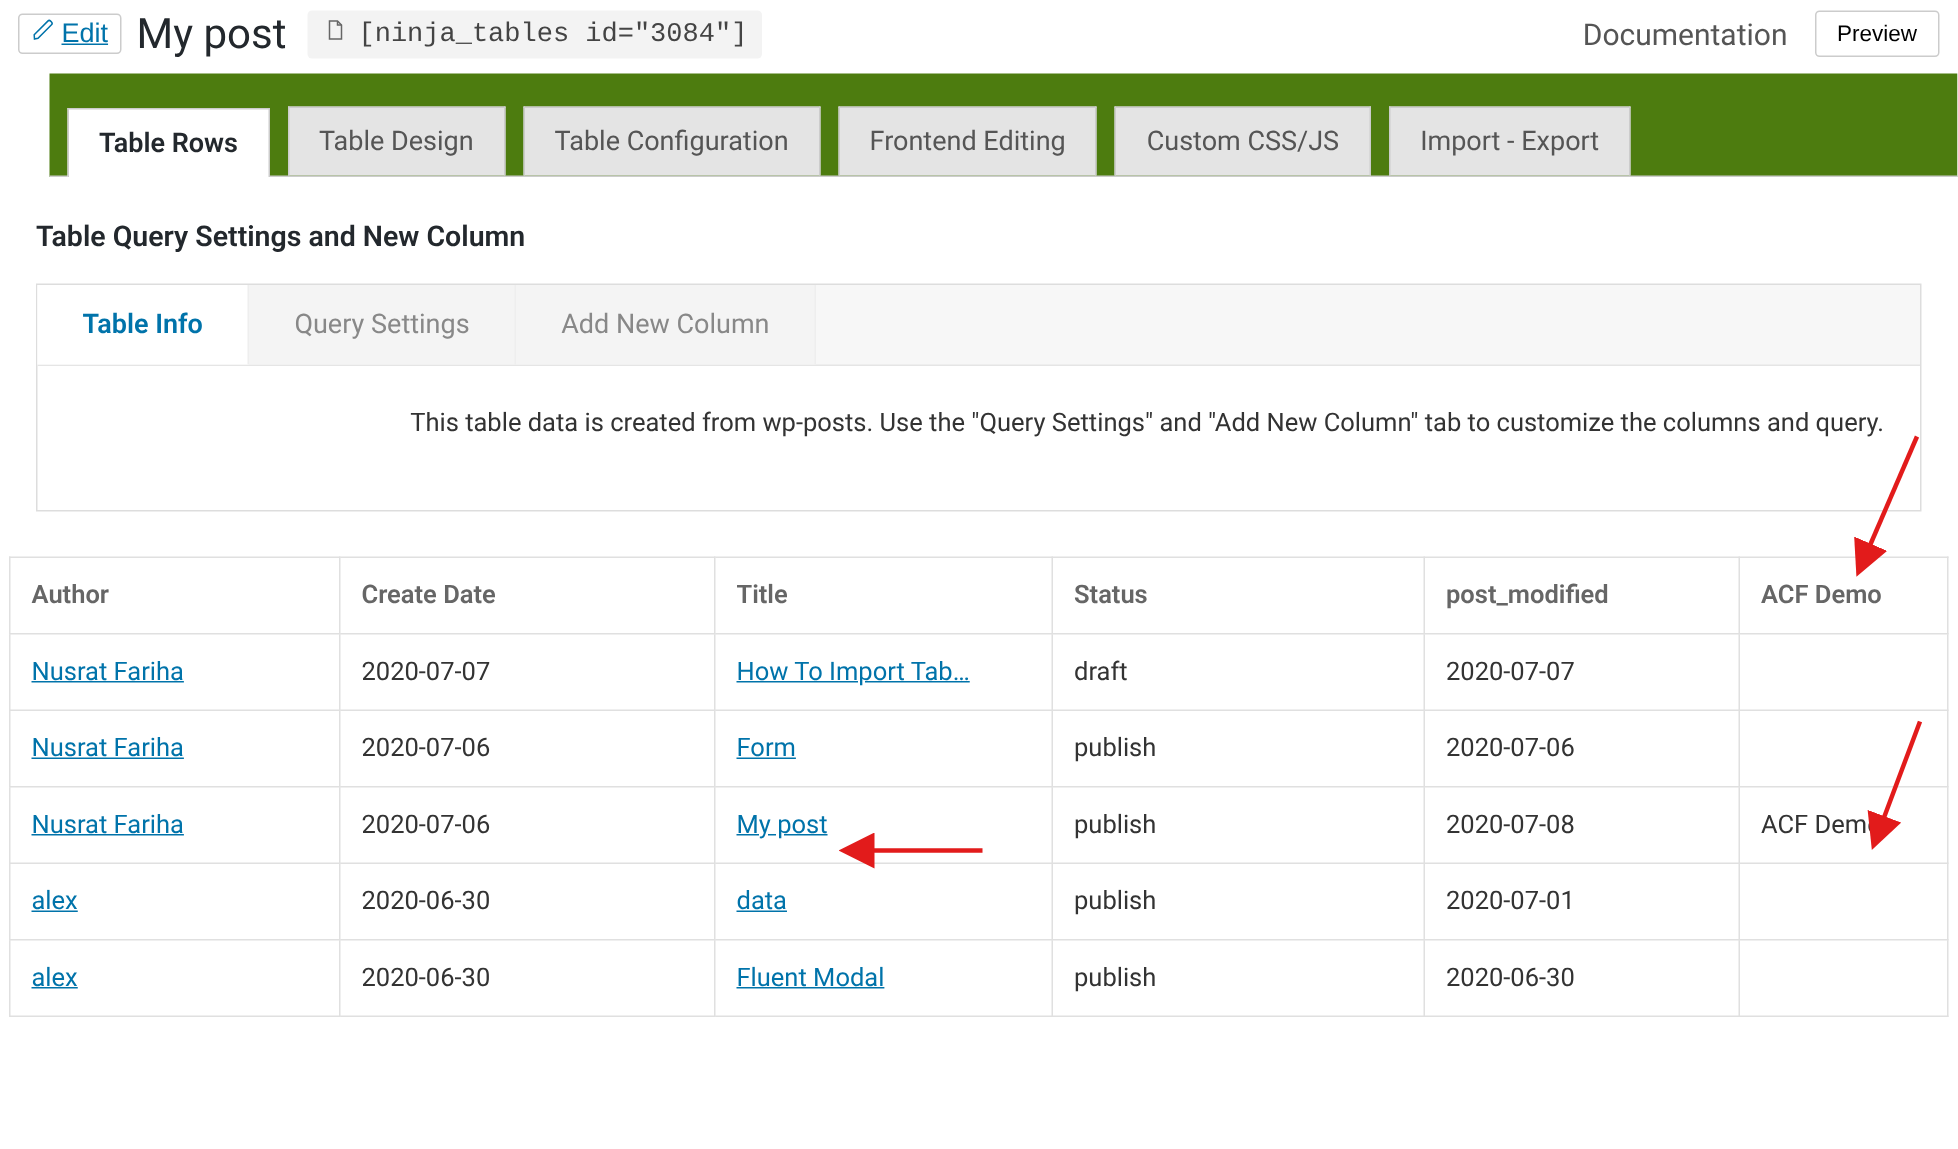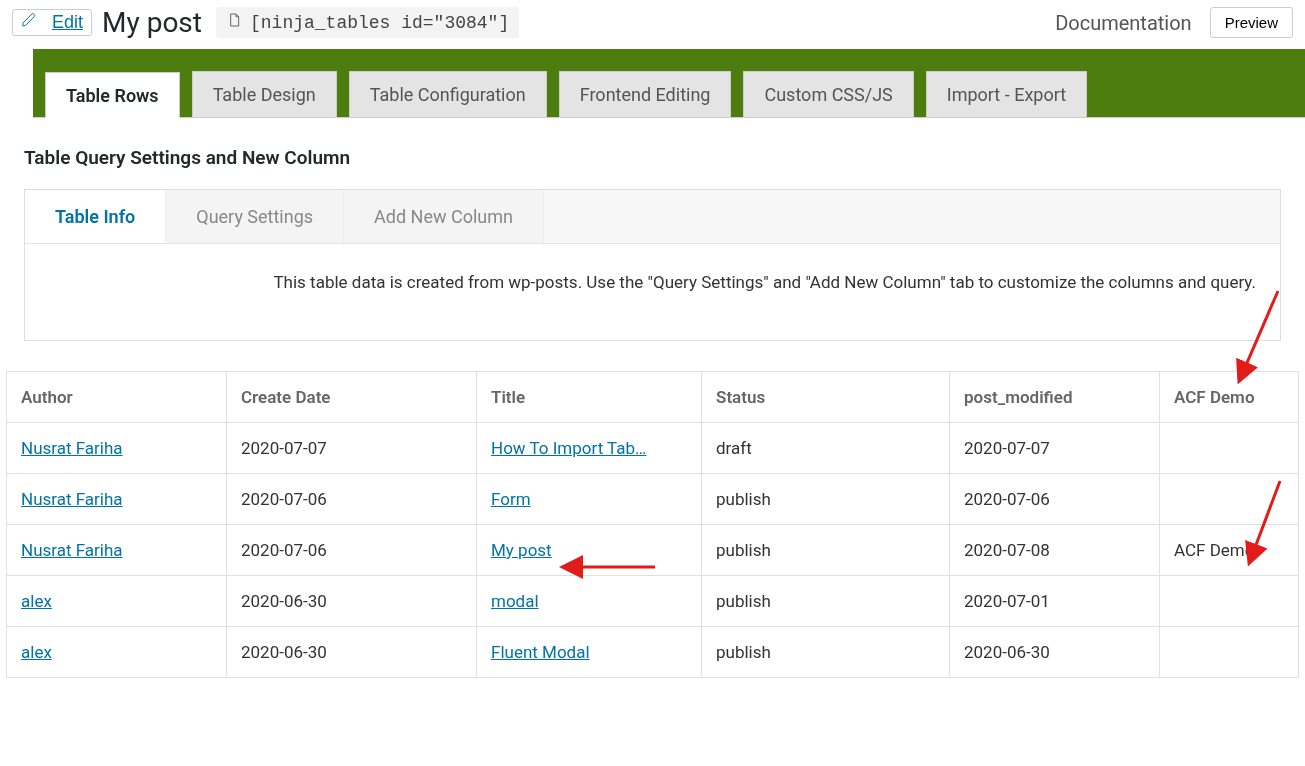--- a/index.html
+++ b/index.html
@@ -13,21 +13,21 @@
   }
   .header {
     display: flex;
     align-items: center;
     padding: 6px 12px 10px 12px;
     position: relative;
   }
   .edit-btn {
     display: inline-flex;
     align-items: center;
-    gap: 15px;
+    gap: 4px;
     border: 1px solid #ccc;
     border-radius: 3px;
     padding: 2px 8px;
     color: #0073aa;
     text-decoration: underline;
     font-size: 18px;
     background: #fff;
     cursor: pointer;
   }
   .edit-btn svg { width: 16px; height: 16px; stroke: #0073aa; fill: none; stroke-width: 1.5; }
@@ -247,21 +247,21 @@
           <td><span class="link">Nusrat Fariha</span></td>
           <td>2020-07-06</td>
           <td class="title-col"><span class="link">My post</span></td>
           <td>publish</td>
           <td>2020-07-08</td>
           <td>ACF Demo</td>
         </tr>
         <tr>
           <td><span class="link">alex</span></td>
           <td>2020-06-30</td>
-          <td class="title-col"><span class="link">modal</span></td>
+          <td class="title-col"><span class="link">data</span></td>
           <td>publish</td>
           <td>2020-07-01</td>
           <td></td>
         </tr>
         <tr>
           <td><span class="link">alex</span></td>
           <td>2020-06-30</td>
           <td class="title-col"><span class="link">Fluent Modal</span></td>
           <td>publish</td>
           <td>2020-06-30</td>

